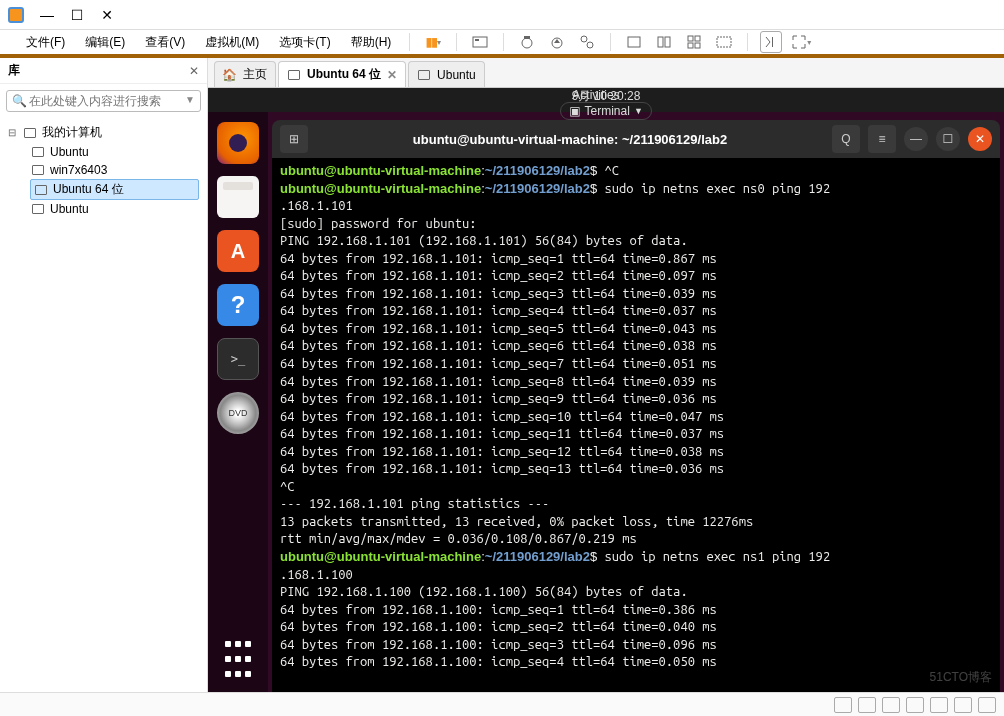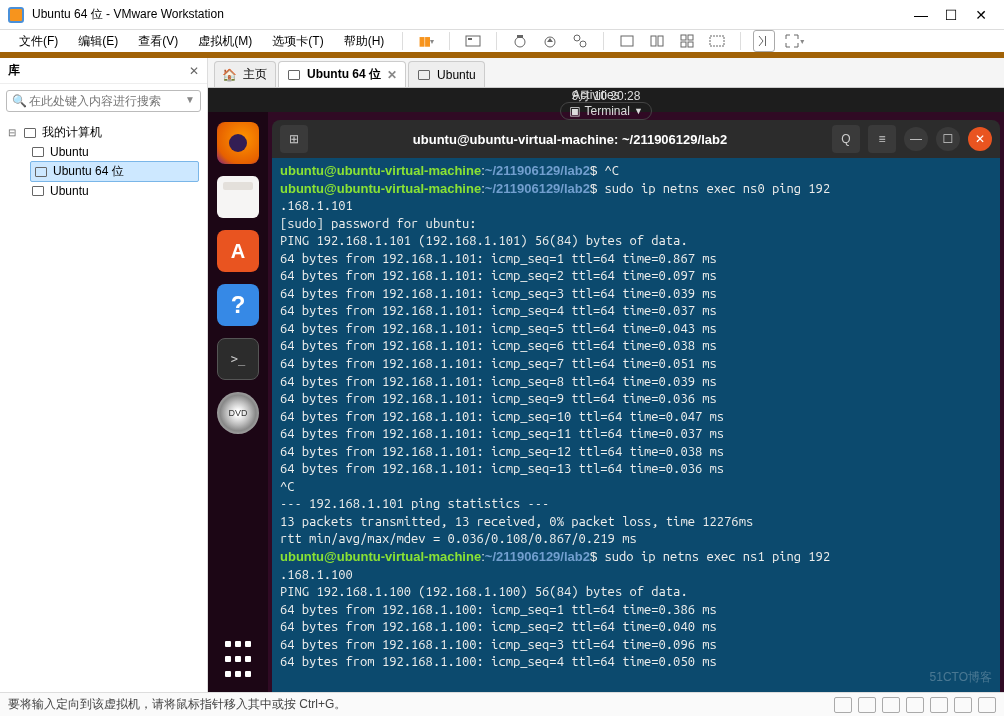--- a/index.html
+++ b/index.html
@@ -5,21 +5,21 @@
 * { margin: 0; padding: 0; box-sizing: border-box; font-family: "Microsoft YaHei", "Segoe UI", sans-serif; }
 body { width: 1004px; height: 716px; background: #fff; display: flex; flex-direction: column; overflow: hidden; font-size: 12px; }
 
 
 .titlebar { height: 30px; display: flex; align-items: center; padding: 0 8px; border-bottom: 1px solid #ddd; }
 .titlebar .app-icon { width: 16px; height: 16px; background: #f7941d; border: 2px solid #4a90d9; border-radius: 3px; margin-right: 8px; }
 .titlebar .title { flex: 1; font-size: 12px; }
 .titlebar .win-btn { width: 30px; height: 20px; display: flex; align-items: center; justify-content: center; cursor: pointer; font-size: 14px; }
 
 
-.menubar { height: 28px; display: flex; align-items: center; padding: 0 13px; gap: 8px; border-bottom: 6px solid #a16207; font-size: 12px; }
+.menubar { height: 28px; display: flex; align-items: center; padding: 0 20px; gap: 8px; border-bottom: 4px solid #a16207; font-size: 12px; }
 .menubar .menu-item { padding: 2px 6px; cursor: pointer; }
 .menubar .sep { width: 1px; height: 18px; background: #ddd; margin: 0 4px; }
 .menubar .tb-btn { width: 22px; height: 22px; display: flex; align-items: center; justify-content: center; cursor: pointer; border-radius: 3px; }
 .menubar .pause-icon { color: #f7941d; font-weight: bold; letter-spacing: -1px; }
 .menubar svg { width: 16px; height: 16px; }
 
 
 .main-row { flex: 1; display: flex; overflow: hidden; }
 
 
@@ -77,38 +77,37 @@
 
 .term-wrap { flex: 1; display: flex; flex-direction: column; padding: 8px 4px 0 4px; }
 .term-titlebar { height: 38px; background: #2c2c2c; border-radius: 8px 8px 0 0; display: flex; align-items: center; padding: 0 8px; gap: 8px; }
 .term-tbtn { width: 28px; height: 28px; border-radius: 4px; background: #3a3a3a; display: flex; align-items: center; justify-content: center; color: #ccc; cursor: pointer; }
 .term-title { flex: 1; text-align: center; color: #fff; font-weight: 600; font-size: 13px; }
 .term-circle { width: 24px; height: 24px; border-radius: 50%; display: flex; align-items: center; justify-content: center; cursor: pointer; font-size: 12px; }
 .term-min { background: #3a3a3a; color:#ccc; }
 .term-max { background: #3a3a3a; color:#ccc; }
 .term-close { background: #e95420; color:#fff; }
 
-.term-content { flex: 1; background: #0c4a6e; font-family: "Ubuntu Mono","Consolas",monospace; font-size: 13px; line-height: 1.35; padding: 4px 8px; white-space: pre; overflow: hidden; color: #eeeeec; }
+.term-content { flex: 1; background: #000000; font-family: "Ubuntu Mono","Consolas",monospace; font-size: 13px; line-height: 1.35; padding: 4px 8px; white-space: pre; overflow: hidden; color: #eeeeec; }
 .pr-user { color: #8ae234; font-weight: bold; }
 .pr-path { color: #729fcf; font-weight: bold; }
 .pr-dollar { color: #eeeeec; }
 
 
 .statusbar { height: 24px; border-top: 1px solid #ddd; display: flex; align-items: center; padding: 0 8px; font-size: 12px; color: #444; background: #fafafa; }
 .statusbar .status-icons-right { margin-left: auto; display:flex; gap:6px; }
 .statusbar .sicon { width:18px; height:16px; border:1px solid #aaa; border-radius:2px; }
 
 .watermark { position: absolute; right: 12px; bottom: 6px; color: rgba(255,255,255,0.25); font-size: 12px; }
 </style>
 </head>
 <body>
 
 <div class="titlebar">
   <span class="app-icon"></span>
-  <span class="title">Ubuntu 64 位 - VMware Workstation</span>
   <span class="win-btn">—</span>
   <span class="win-btn">☐</span>
   <span class="win-btn">✕</span>
 </div>
 
 <div class="menubar">
   <span class="menu-item">文件(F)</span>
   <span class="menu-item">编辑(E)</span>
   <span class="menu-item">查看(V)</span>
   <span class="menu-item">虚拟机(M)</span>
@@ -204,20 +203,26 @@
             <span class="mon-icon"></span>
           </span>
         <span>我的计算机</span>
       </div>
       <div class="tree-child">
         <div class="tree-item">
             <span class="ticon">
               <span class="mon-icon"></span>
             </span>
             <span>Ubuntu</span>
+          </div>
+        <div class="tree-item">
+            <span class="ticon">
+              <span class="mon-icon"></span>
+            </span>
+            <span>win7x6403</span>
           </div>
         <div class="tree-item sel">
             <span class="ticon">
               <span class="mon-icon"></span>
             </span>
             <span>Ubuntu 64 位</span>
           </div>
         <div class="tree-item">
             <span class="ticon">
               <span class="mon-icon"></span>
@@ -331,21 +336,20 @@
 </div>
         </div>
       </div>
 
       <span class="watermark">51CTO博客</span>
     </div>
   </div>
 </div>
 
 <div class="statusbar">
-  <span>要将输入定向到该虚拟机，请将鼠标指针移入其中或按 Ctrl+G。</span>
   <div class="status-icons-right">
     <span class="sicon"></span>
     <span class="sicon"></span>
     <span class="sicon"></span>
     <span class="sicon"></span>
     <span class="sicon"></span>
     <span class="sicon"></span>
     <span class="sicon"></span>
   </div>
 </div>

